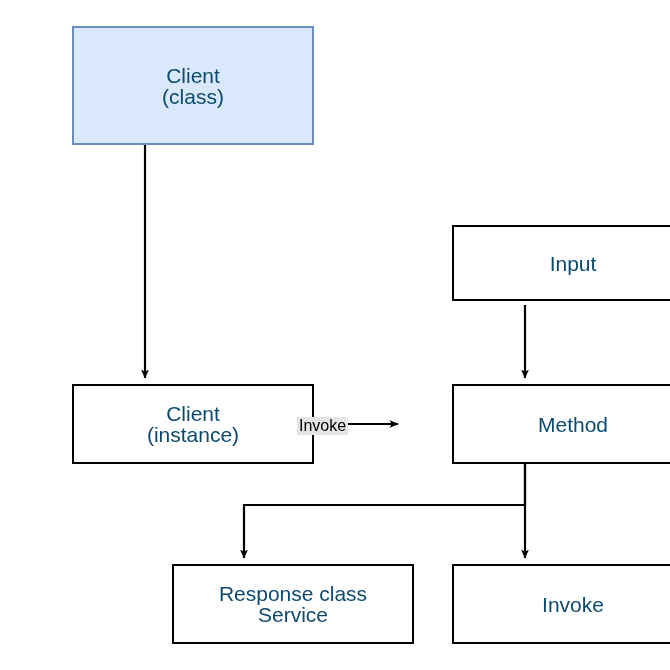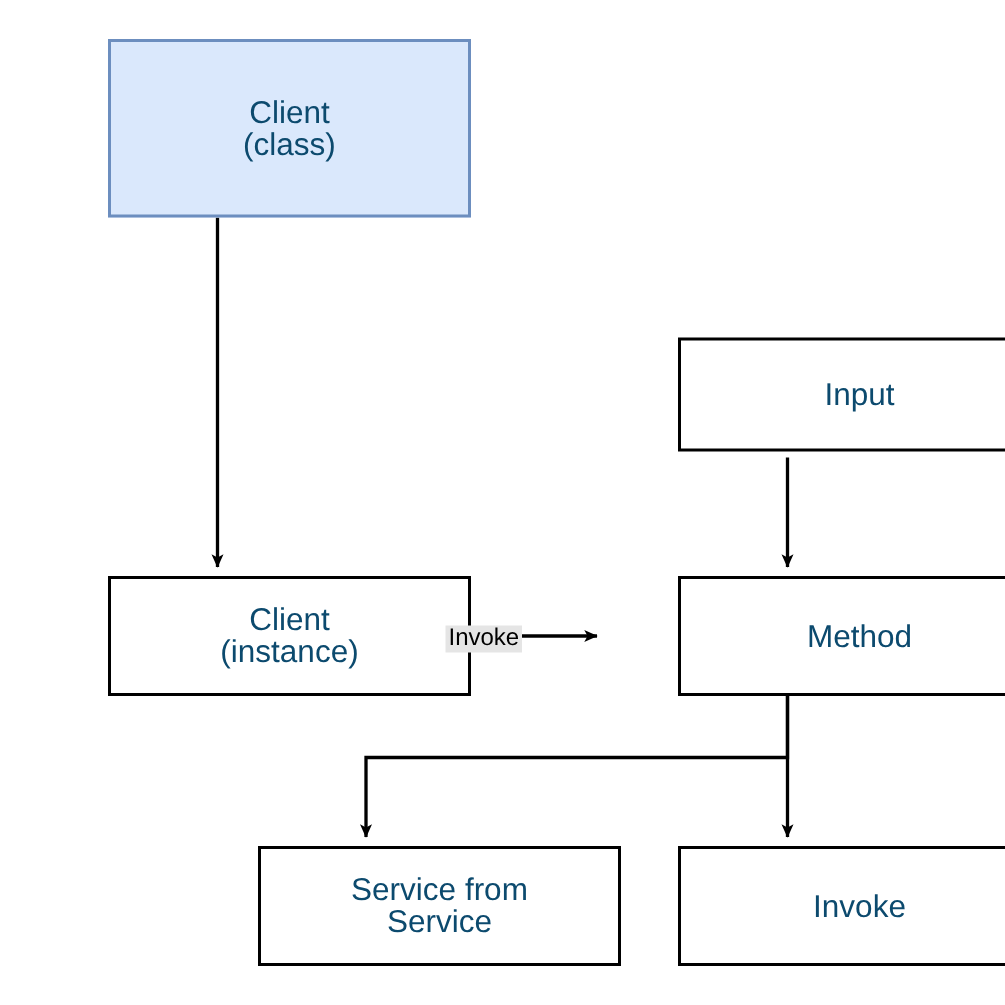--- a/index.html
+++ b/index.html
@@ -90,20 +90,20 @@
   <div class="node blue" style="left:24px; top:26px; width:242px; height:119px;">Client
 (class)</div>
 
   <div class="node" style="left:404px; top:225px; width:242px; height:76px;">Input</div>
 
   <div class="node" style="left:24px; top:384px; width:242px; height:80px;">Client
 (instance)</div>
 
   <div class="node" style="left:404px; top:384px; width:242px; height:80px;">Method</div>
 
-  <div class="node" style="left:124px; top:564px; width:242px; height:80px;">Service from
+  <div class="node" style="left:124px; top:564px; width:242px; height:80px;">Response class
 Service</div>
 
   <div class="node" style="left:404px; top:564px; width:242px; height:80px;">Invoke</div>
 
   <div class="edge-label" style="left:297px; top:417px;">Invoke</div>
 
 </div>
 
 </body></html>

